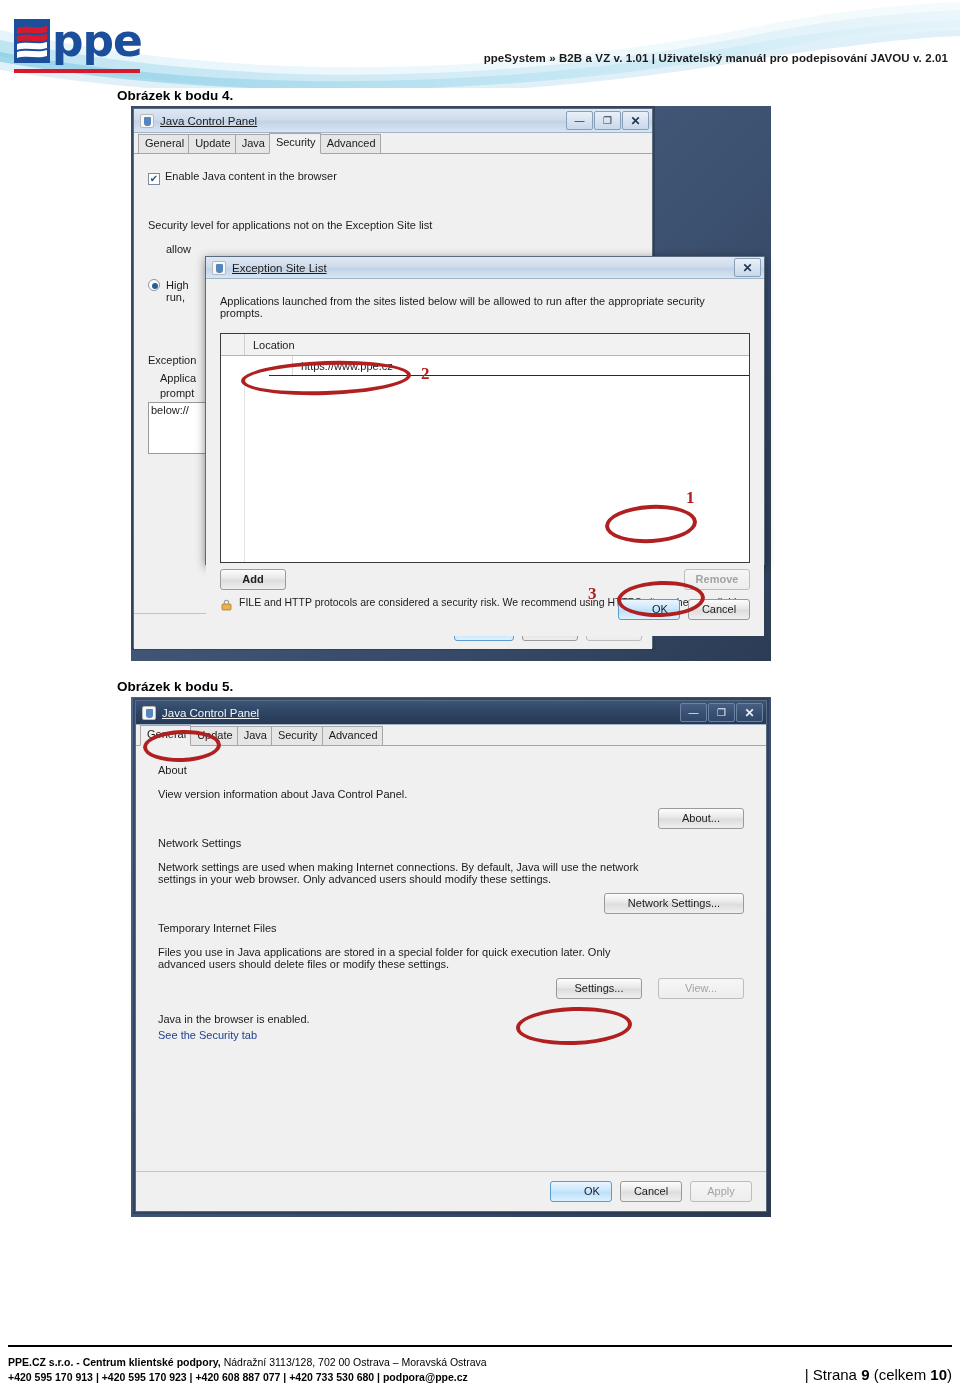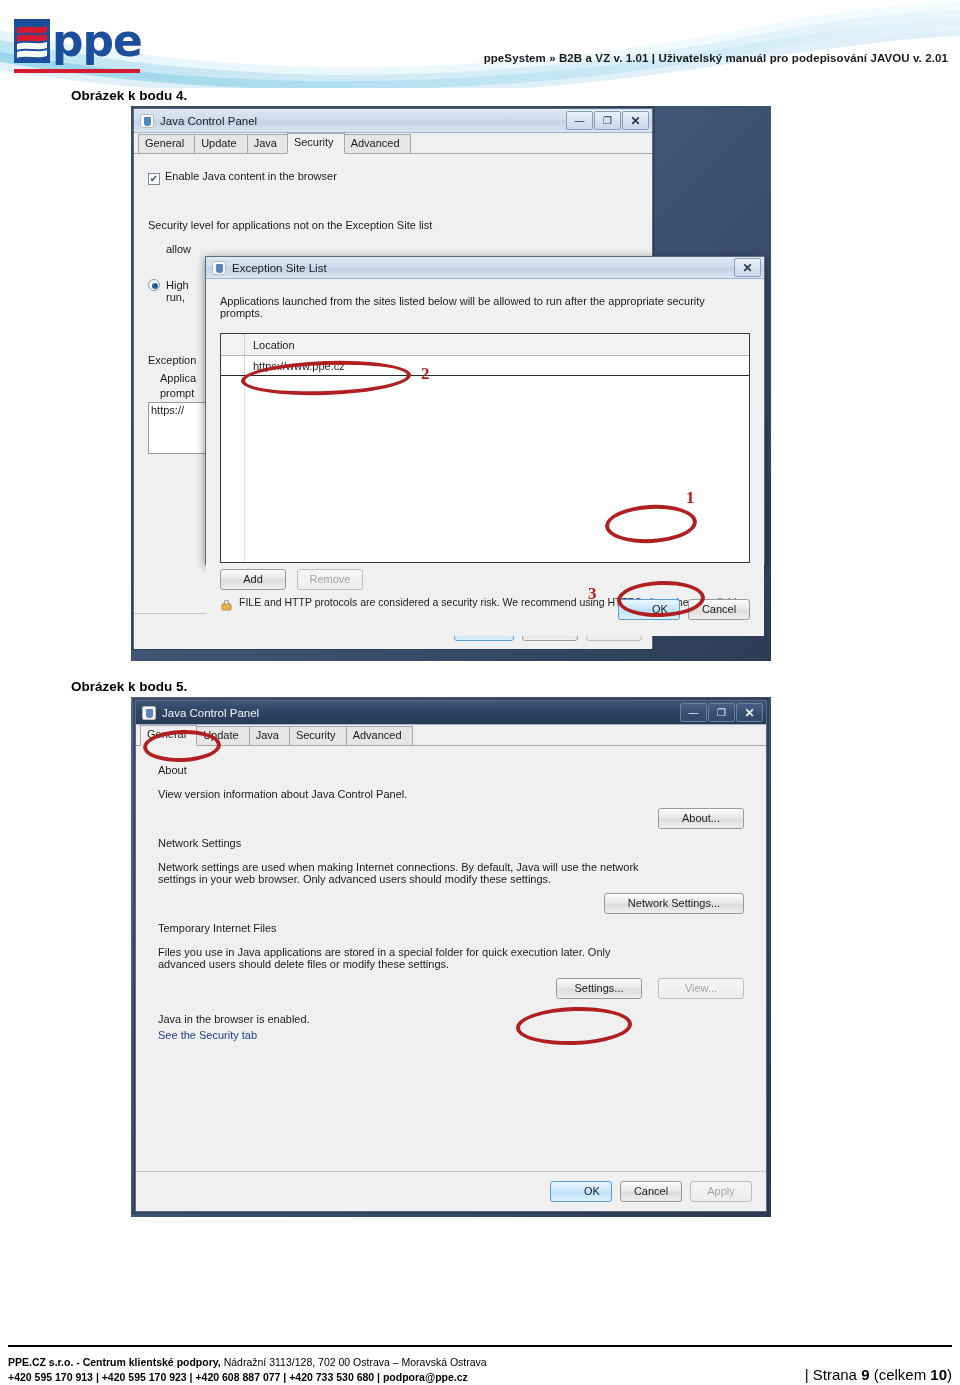--- a/index.html
+++ b/index.html
@@ -54,21 +54,21 @@
     letter-spacing: .1px;
   }
 
   
   .content { position: relative; width:960px; }
   .fig-caption {
     font-size: 13.5px;
     font-weight: bold;
     color:#000;
     margin: 0 0 3px 0;
-    padding-left: 71px;
+    padding-left: 117px;
   }
   .shot-wrap { padding-left: 131px; }
 
   
   .win {
     position: relative;
     background: #f0f0f0;
     border: 1px solid #5a6b80;
     box-shadow: 0 0 0 2px rgba(40,55,75,.55);
   }
@@ -85,21 +85,21 @@
   }
   .java-icon {
     width: 14px; height: 14px; margin-right: 6px;
     background: #f7f7f7; border:1px solid #b9b9b9; border-radius:2px;
     position: relative; flex:0 0 auto;
   }
   .java-icon::after{
     content:""; position:absolute; left:3px; top:2px; width:7px; height:9px;
     background:#1f5fa8; border-radius:1px 1px 3px 3px; opacity:.75;
   }
-  .win-title-text { font-size: 11.5px; color:#1b1b1b; }
+  .win-title-text { font-size: 11.5px; color:#1b1b1b;text-decoration:underline; }
   .win-title.dark .win-title-text { color:#f2f6fb; }
   .win-btns { position:absolute; right:3px; top:2px; display:flex; gap:1px; }
   .win-btn {
     width: 27px; height: 19px;
     background: linear-gradient(to bottom,#e9f0f8,#c9d8ea);
     border:1px solid #8aa0b8; border-radius:2px;
     display:flex; align-items:center; justify-content:center;
     font-size: 10px; color:#20364f; font-family:"Liberation Sans",sans-serif;
   }
   .win-btn.close { font-weight:bold; font-size:12px; }
@@ -112,21 +112,21 @@
   
   .tabstrip {
     display:flex; align-items:flex-end;
     height: 21px;
     padding: 2px 0 0 4px;
     background:#f0f0f0;
     border-bottom:1px solid #a6a6a6;
   }
   .tab {
     font-size: 11px; color:#1a1a1a;
-    padding: 2px 10px 3px 6px;
+    padding: 2px 4px 3px 6px;
     border:1px solid #a6a6a6; border-bottom:none;
     background:#e6e6e6;
     margin-right:-1px;
     line-height: 13px;
   }
   .tab.active {
     background:#f0f0f0; position:relative; top:1px; padding-bottom:4px;
     border-bottom:1px solid #f0f0f0;
   }
 
@@ -284,21 +284,21 @@
           <div style="display:flex;">
             <span class="rdo on"></span>
             <span class="lbl">High</span>
           </div>
           <div class="lbl" style="padding-left:18px;">run,</div>
 
           <div class="lbl" style="position:absolute; left:14px; top:200px;">Exception</div>
           <div class="lbl" style="position:absolute; left:26px; top:218px;">Applica</div>
           <div class="lbl" style="position:absolute; left:26px; top:233px;">prompt</div>
           <div style="position:absolute; left:14px; top:248px; width:68px; height:52px; background:#fff; border:1px solid #9a9a9a;">
-            <div class="lbl" style="padding:1px 2px;">https://</div>
+            <div class="lbl" style="padding:1px 2px;">below://</div>
           </div>
         </div>
 
         <div style="position:absolute; left:0; bottom:0; width:518px; height:34px; background:#f0f0f0; border-top:1px solid #c3c3c3; display:flex; align-items:center; justify-content:flex-end; gap:8px; padding-right:10px;">
           <span class="btn primary" style="min-width:56px;">OK</span>
           <span class="btn" style="min-width:56px;">Cancel</span>
           <span class="btn disabled" style="min-width:56px;">Apply</span>
         </div>
       </div>
 
@@ -312,30 +312,30 @@
         </div>
 
         <div class="panel-body" style="height:357px; padding:16px 14px 0 14px; position:relative;">
           <div class="lbl" style="margin-bottom:14px;">Applications launched from the sites listed below will be allowed to run after the appropriate security prompts.</div>
 
           <div style="border:1px solid #3b3b3b; background:#fff; height:230px; position:relative;">
             <div style="height:22px; background:#f2f2f2; border-bottom:1px solid #b5b5b5; display:flex; align-items:center;">
               <span style="width:24px; border-right:1px solid #cfcfcf; height:100%;"></span>
               <span class="lbl" style="padding-left:8px;">Location</span>
             </div>
-            <div style="height:20px; border-bottom:1px solid #2b2b2b; display:flex; align-items:center;">
+            <div style="height:20px; border-bottom:1px solid #2b2b2b; display:flex; align-items:center;margin-left:48px;">
               <span style="width:24px; height:100%; border-right:1px solid #d8d8d8;"></span>
               <span class="lbl" style="padding-left:8px;">https://www.ppe.cz</span>
             </div>
             <div style="position:absolute; left:0; right:0; top:43px; bottom:0; display:flex;">
               <span style="width:24px; border-right:1px solid #e4e4e4;"></span>
             </div>
           </div>
 
-          <div style="display:flex; justify-content:flex-start; gap:11px; margin-top:6px;">
+          <div style="display:flex; justify-content:space-between; gap:11px; margin-top:6px;font-weight:bold;">
             <span class="btn" style="min-width:66px;">Add</span>
             <span class="btn disabled" style="min-width:66px;">Remove</span>
           </div>
 
           <div style="display:flex; align-items:flex-start; gap:6px; margin-top:6px;">
             <span style="flex:0 0 auto; margin-top:1px;">
               <svg width="13" height="13" viewBox="0 0 13 13">
                 <rect x="2" y="6" width="9" height="6" rx="1" fill="#e8b34a" stroke="#a8792a" stroke-width=".8"></rect>
                 <path d="M4.3,6 V4.4 a2.2,2.2 0 0 1 4.4,0 V6" fill="none" stroke="#9a9a9a" stroke-width="1.1"></path>
               </svg>

